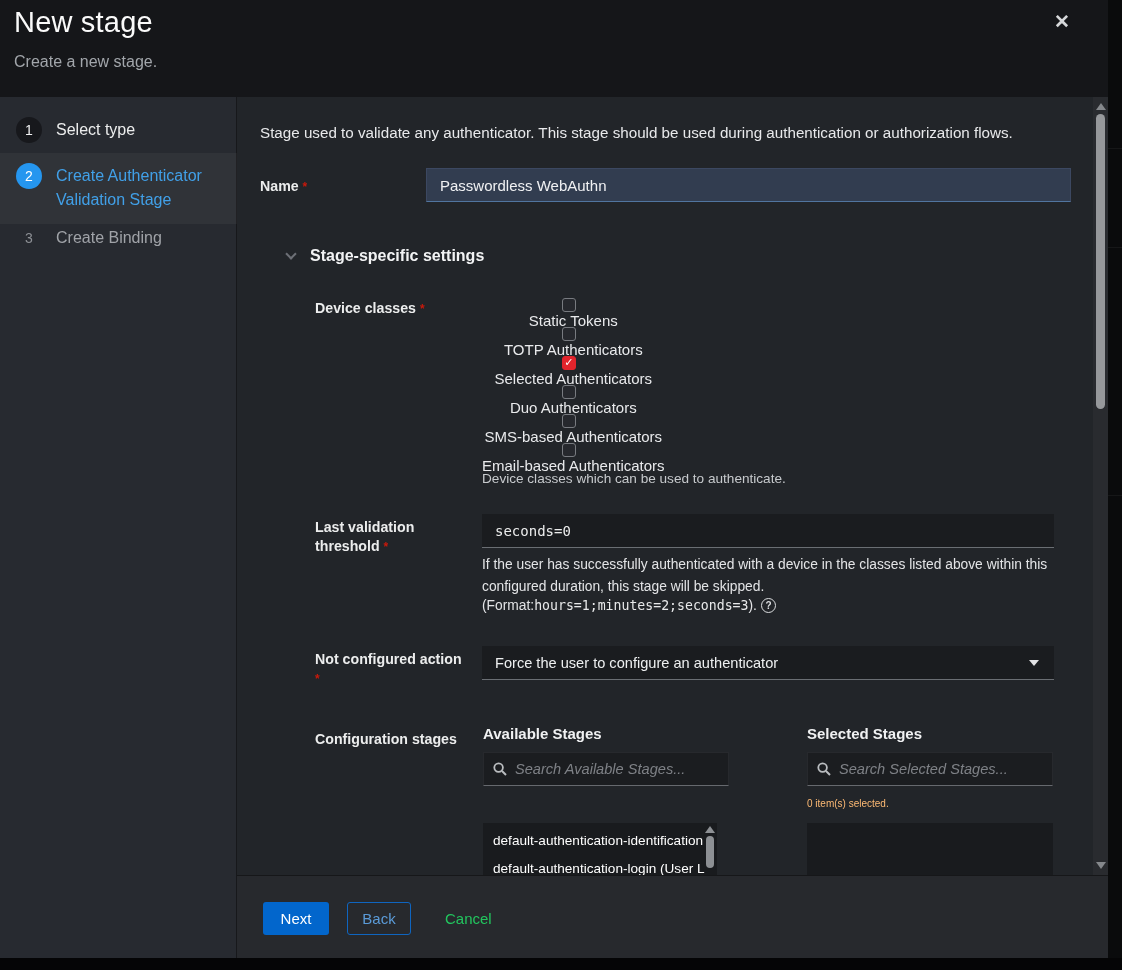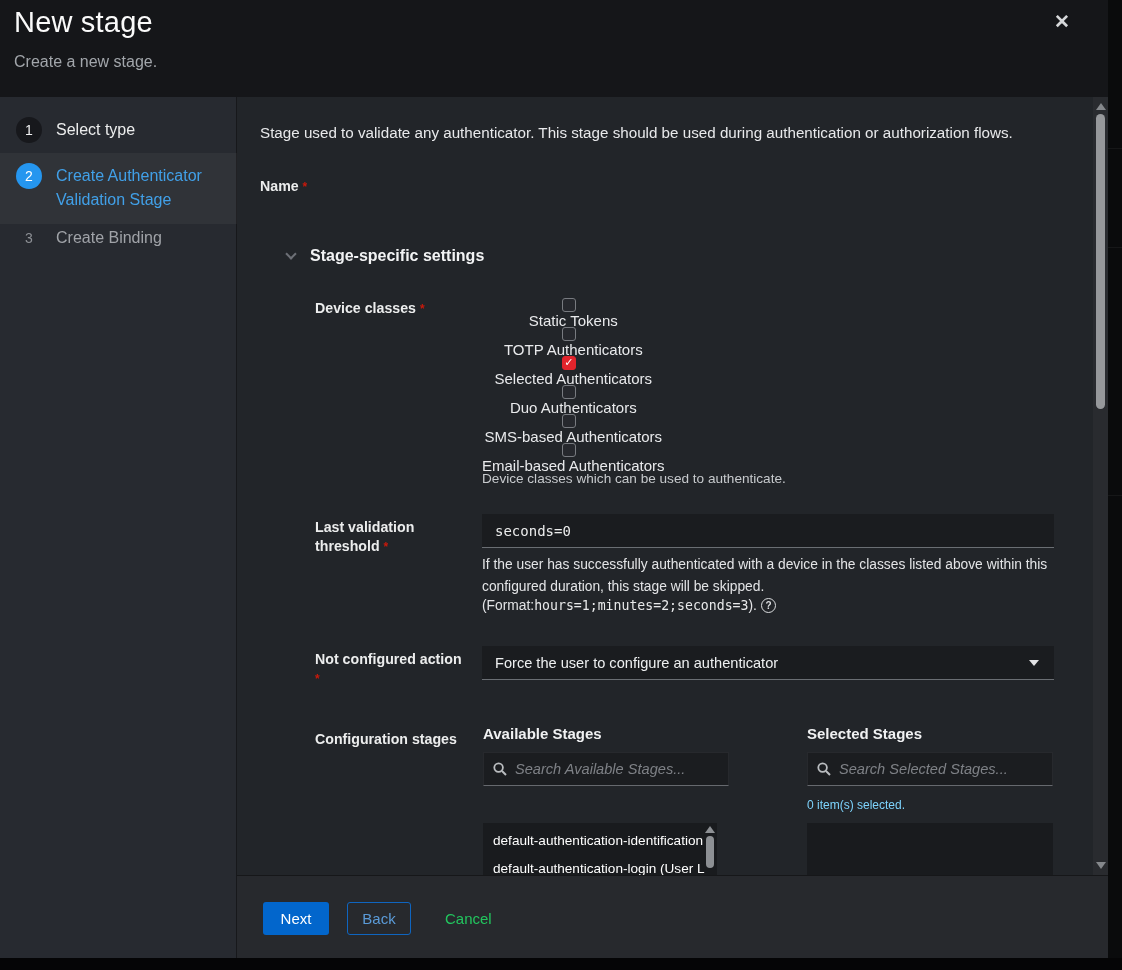--- a/index.html
+++ b/index.html
@@ -75,21 +75,21 @@
                 border-top:6px solid #e2e3e5; margin-right:2px; }
 
   .cs-label { left:78px; top:633px; }
   .col-title { position:absolute; font-size:15px; font-weight:700; color:#f0f1f2; }
   .search-box { position:absolute; height:34px; background:#1b1d20; border:1px solid #27292d;
                 border-bottom:1px solid #66696e; display:flex; align-items:center; padding:0 9px; }
   .search-box svg { flex:0 0 14px; margin-right:8px; }
   .search-input { flex:1; min-width:0; background:transparent; border:none; outline:none; font-style:italic;
                   font-size:14.6px; color:#c9ccce; font-family:"Liberation Sans","DejaVu Sans",sans-serif; }
   .search-input::placeholder { color:#7e8186; opacity:1; }
-  .status-text { position:absolute; left:570px; top:701px; font-size:12px; color:#7dd3fc; }
+  .status-text { position:absolute; left:570px; top:701px; font-size:10px; color:#fdba74; }
 
   .listbox { position:absolute; top:726px; height:52px; background:#191b1e; overflow:hidden; }
   .listbox ul { list-style:none; padding-top:4px; }
   .listbox li { height:28px; line-height:28px; padding:0 10px; font-size:13.6px; color:#ffffff;
                 white-space:nowrap; overflow:hidden; cursor:pointer; }
   .lb-scroll { position:absolute; right:2px; top:3px; width:11px; }
   .lb-up { width:0; height:0; border-left:5px solid transparent; border-right:5px solid transparent;
            border-bottom:7px solid #8d9094; margin:0 auto; }
   .lb-thumb { width:8px; height:32px; background:#8d9094; border-radius:4px; margin:3px auto 0; }
 
@@ -139,20 +139,21 @@
       <span class="step-label">Create Binding</span>
     </div>
   </div>
 
   <div class="content">
     <div class="intro">Stage used to validate any authenticator. This stage should be used during authentication or authorization flows.</div>
 
     <div class="field-label name-label">
       <span>Name</span> <span class="req">*</span>
     </div>
+    <input class="name-input" type="text" value="Passwordless WebAuthn" style="">
 
     <div class="section-head">
       <span class="chev"></span>
       <span class="section-title">Stage-specific settings</span>
     </div>
 
     <div class="field-label dc-label">
       <span>Device classes</span> <span class="req">*</span>
     </div>
     <div class="cb-group">

